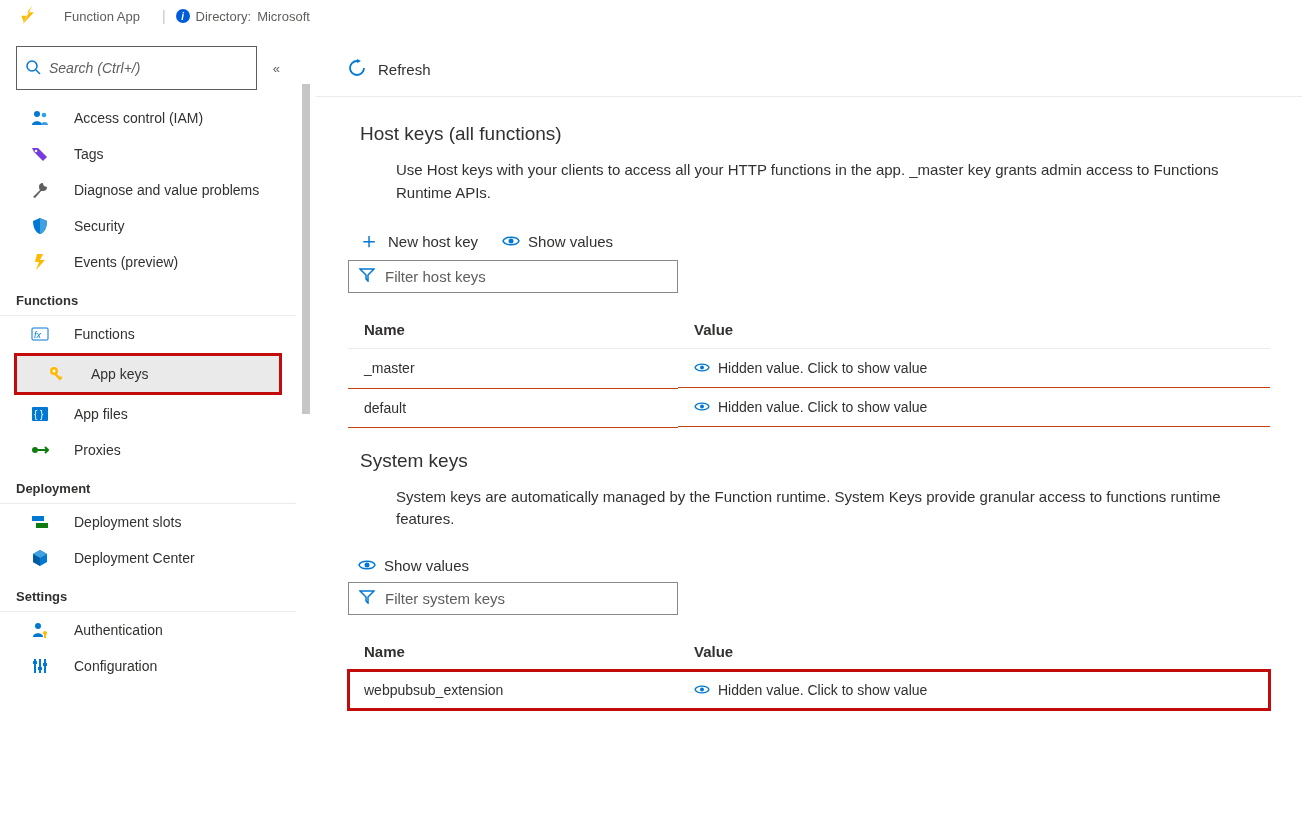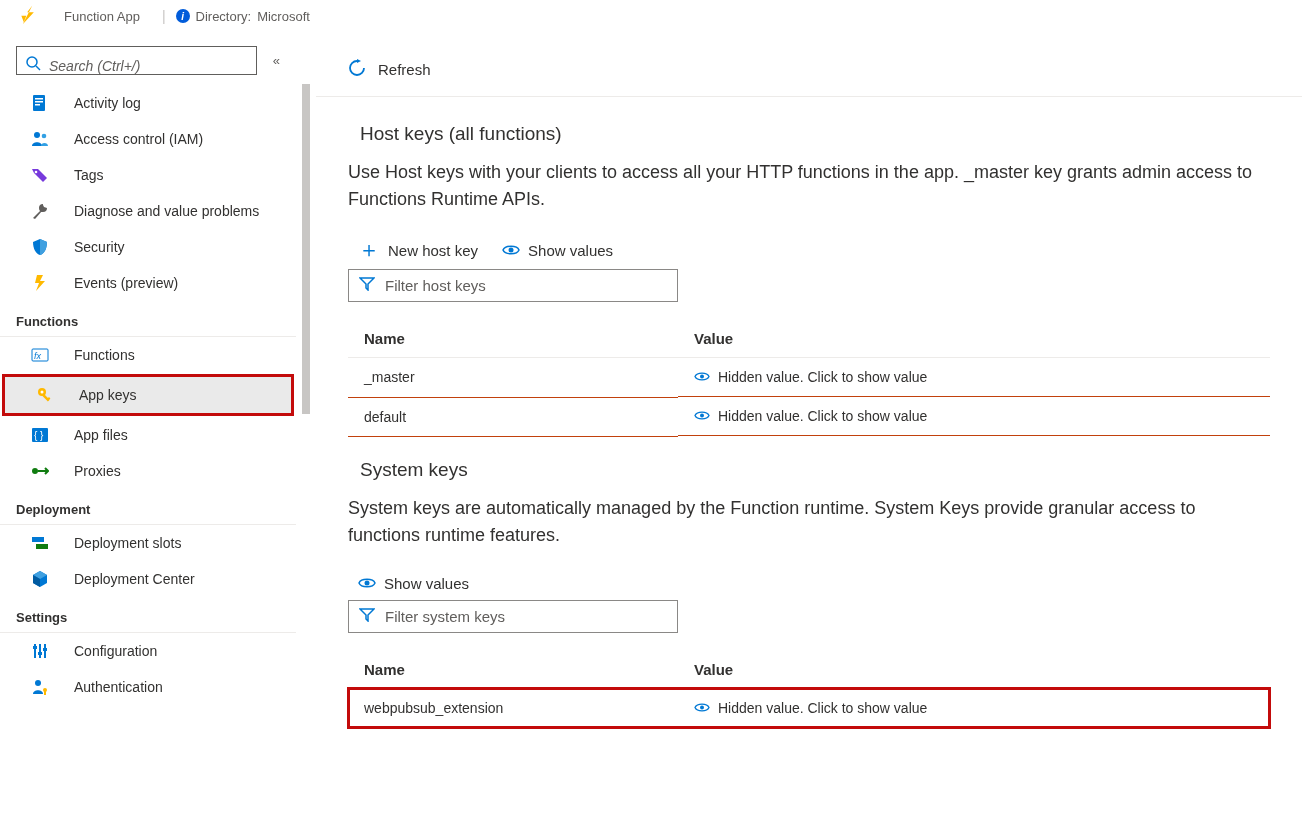--- a/index.html
+++ b/index.html
@@ -16,38 +16,38 @@
 
   .page-body { display: flex; height: calc(833px - 32px); }
 
   
   .sidebar { width: 296px; flex-shrink: 0; background:#fff; }
   .sidebar-scroll { position: relative; height:100%; overflow:auto; }
   .sidebar-scroll::-webkit-scrollbar { width:10px; }
   .sidebar-scroll::-webkit-scrollbar-track { background:#f3f2f1; }
   .sidebar-scroll::-webkit-scrollbar-thumb { background:#c8c6c4; }
   .search-row { display:flex; align-items:center; padding: 4px 16px 10px 16px; gap:16px;}
-  .search-box { flex:1; display:flex; align-items:flex-end; border:1px solid #605e5c; height:29px; padding:0 8px; gap:8px; background:#fff;}
+  .search-box { flex:1; display:flex; align-items:center; border:1px solid #605e5c; height:44px; padding:0 8px; gap:8px; background:#fff;}
   .search-box input { border:none; outline:none; font-size:14px; color:#605e5c; flex:1; font-style:italic; font-family:inherit; }
   .search-box input::placeholder { color:#605e5c; font-style:italic; }
   .collapse-btn { font-size:13px; color:#605e5c; }
 
   .nav-item { display:flex; align-items:center; padding: 9px 20px 9px 20px; gap:14px; cursor:pointer; font-size:14px; color:#323130;}
   .nav-item .icon { width:40px; height:18px; display:flex; align-items:center; justify-content:center; }
   .nav-group-title { padding: 13px 16px 7px 16px; font-size:13px; font-weight:600; color:#323130; border-bottom:1px solid #edebe9; }
   .nav-item.selected { background:#eaeaea; }
   .highlight-box-red { border:3px solid #c30b0b; }
 
   
   .content { flex:1; background:#fff; position:relative; overflow:auto; }
   .toolbar { display:flex; align-items:center; height:55px; padding-left:32px; border-bottom:1px solid #edebe9; gap:10px;}
   .toolbar-btn { display:flex; align-items:center; gap:12px; font-size:15px; color:#323130; cursor:pointer;}
   .section { padding: 26px 32px 0 32px; }
   .section h2 { font-weight:400; font-size:19px; color:#323130; margin-bottom:14px;margin-left:12px; }
-  .section p.desc { font-size:18px; color:#323130; line-height:1.5; max-width: 940px; margin-bottom:26px;}
+  .section p.desc { font-size:15px; color:#323130; line-height:1.5; max-width: 940px; margin-bottom:26px;margin-left:48px;}
   .action-row { display:flex; align-items:center; gap:24px; padding-left:10px; margin-bottom:8px;}
   .action-btn { display:flex; align-items:center; gap:8px; font-size:15px; color:#323130; cursor:pointer;}
   .action-btn .plus { color:#0078d4; font-size:22px; font-weight:300; line-height:1;}
   .action-btn .eye { color:#0078d4; }
   .filter-box { display:flex; align-items:center; border:1px solid #8a8886; width:330px; height:33px; padding:0 10px; gap:10px;}
   .filter-box input { border:none; outline:none; font-size:15px; color:#605e5c; flex:1; font-family:inherit;}
   .filter-box input::placeholder { color:#605e5c; }
   table.keys { width:100%; border-collapse:collapse; margin-top:18px;}
   table.keys th { text-align:left; font-weight:600; font-size:15px; padding:10px 16px; border-bottom:1px solid #edebe9;}
   table.keys td { font-size:14px; padding:11px 16px; border-bottom:1px solid #c2410c; color:#323130;}
@@ -89,31 +89,20 @@
               </svg>
           </span>
           <input type="text" placeholder="Search (Ctrl+/)" style="">
         </div>
         <span class="collapse-btn">«</span>
       </div>
 
       <div class="nav-item">
         <span class="icon">
             <svg width="18" height="18">
-              <rect x="2" y="1" width="12" height="16" rx="1" fill="#0078d4"></rect>
-              <rect x="4" y="4" width="8" height="1.5" fill="#fff"></rect>
-              <rect x="4" y="7" width="8" height="1.5" fill="#fff"></rect>
-              <rect x="4" y="10" width="5" height="1.5" fill="#fff"></rect>
-            </svg>
-          </span>
-        <span>Activity log</span>
-      </div>
-      <div class="nav-item">
-        <span class="icon">
-            <svg width="18" height="18">
               <circle cx="6" cy="5" r="3" fill="#0078d4"></circle>
               <circle cx="13" cy="6" r="2.3" fill="#32a0e4"></circle>
               <path d="M1 16 C1 11 11 11 11 16 Z" fill="#0078d4"></path>
               <path d="M10 16 C10 12 17 12 17 16 Z" fill="#32a0e4"></path>
             </svg>
           </span>
         <span>Access control (IAM)</span>
       </div>
       <div class="nav-item">
         <span class="icon">
@@ -153,21 +142,21 @@
       <div class="nav-group-title">Functions</div>
       <div class="nav-item">
         <span class="icon">
             <svg width="18" height="18">
               <rect x="1" y="3" width="16" height="12" rx="1" fill="none" stroke="#0078d4" stroke-width="1"></rect>
               <text x="3" y="13" font-size="9" font-style="italic" fill="#0078d4">fx</text>
             </svg>
           </span>
         <span>Functions</span>
       </div>
-      <div class="nav-item selected highlight-box-red" style="margin:1px 2px;">
+      <div class="nav-item selected highlight-box-red" style="margin:1px 14px;">
         <span class="icon">
             <svg width="18" height="18">
               <circle cx="6" cy="6" r="4" fill="#ffb900"></circle>
               <circle cx="6" cy="6" r="1.5" fill="#fff"></circle>
               <rect x="8" y="8" width="8" height="2.5" fill="#ffb900" transform="rotate(45 8 8)"></rect>
               <rect x="13" y="11" width="2" height="3" fill="#ffb900" transform="rotate(45 13 11)"></rect>
             </svg>
           </span>
         <span>App keys</span>
       </div>
@@ -205,43 +194,43 @@
             <svg width="18" height="18">
               <path d="M9 1 L16 5 L16 13 L9 17 L2 13 L2 5 Z" fill="#0078d4"></path>
               <path d="M9 1 L16 5 L9 9 L2 5 Z" fill="#40a0e0"></path>
               <path d="M9 9 L9 17 L2 13 L2 5 Z" fill="#005ba1"></path>
             </svg>
           </span>
         <span>Deployment Center</span>
       </div>
 
       <div class="nav-group-title">Settings</div>
+      <div class="nav-item">
+        <span class="icon">
+            <svg width="18" height="18">
+              <circle cx="7" cy="5" r="3" fill="#0078d4"></circle>
+              <path d="M2 16 C2 11 12 11 12 16 Z" fill="#0078d4"></path>
+              <circle cx="14" cy="12" r="2" fill="#ffb900"></circle>
+              <rect x="13" y="13" width="2" height="4" fill="#ffb900"></rect>
+            </svg>
+          </span>
+        <span>Authentication</span>
+      </div>
       <div class="nav-item">
         <span class="icon">
             <svg width="18" height="18">
               <rect x="3" y="2" width="2" height="14" fill="#0078d4"></rect>
               <rect x="8" y="2" width="2" height="14" fill="#0078d4"></rect>
               <rect x="13" y="2" width="2" height="14" fill="#0078d4"></rect>
               <rect x="2" y="4" width="4" height="3" fill="#0078d4"></rect>
               <rect x="7" y="10" width="4" height="3" fill="#0078d4"></rect>
               <rect x="12" y="6" width="4" height="3" fill="#0078d4"></rect>
             </svg>
           </span>
         <span>Configuration</span>
-      </div>
-      <div class="nav-item">
-        <span class="icon">
-            <svg width="18" height="18">
-              <circle cx="7" cy="5" r="3" fill="#0078d4"></circle>
-              <path d="M2 16 C2 11 12 11 12 16 Z" fill="#0078d4"></path>
-              <circle cx="14" cy="12" r="2" fill="#ffb900"></circle>
-              <rect x="13" y="13" width="2" height="4" fill="#ffb900"></rect>
-            </svg>
-          </span>
-        <span>Authentication</span>
       </div>
 
     </div>
   </div>
 
   <div style="width:20px; background:#fff; position:relative;">
     <div style="position:absolute; right:6px; top:42px; width:8px; height:330px; background:#c8c6c4;"></div>
     <div style="position:absolute; right:6px; top:0; width:8px; height:100%; background:#f3f2f1; z-index:-1;"></div>
   </div>
 

